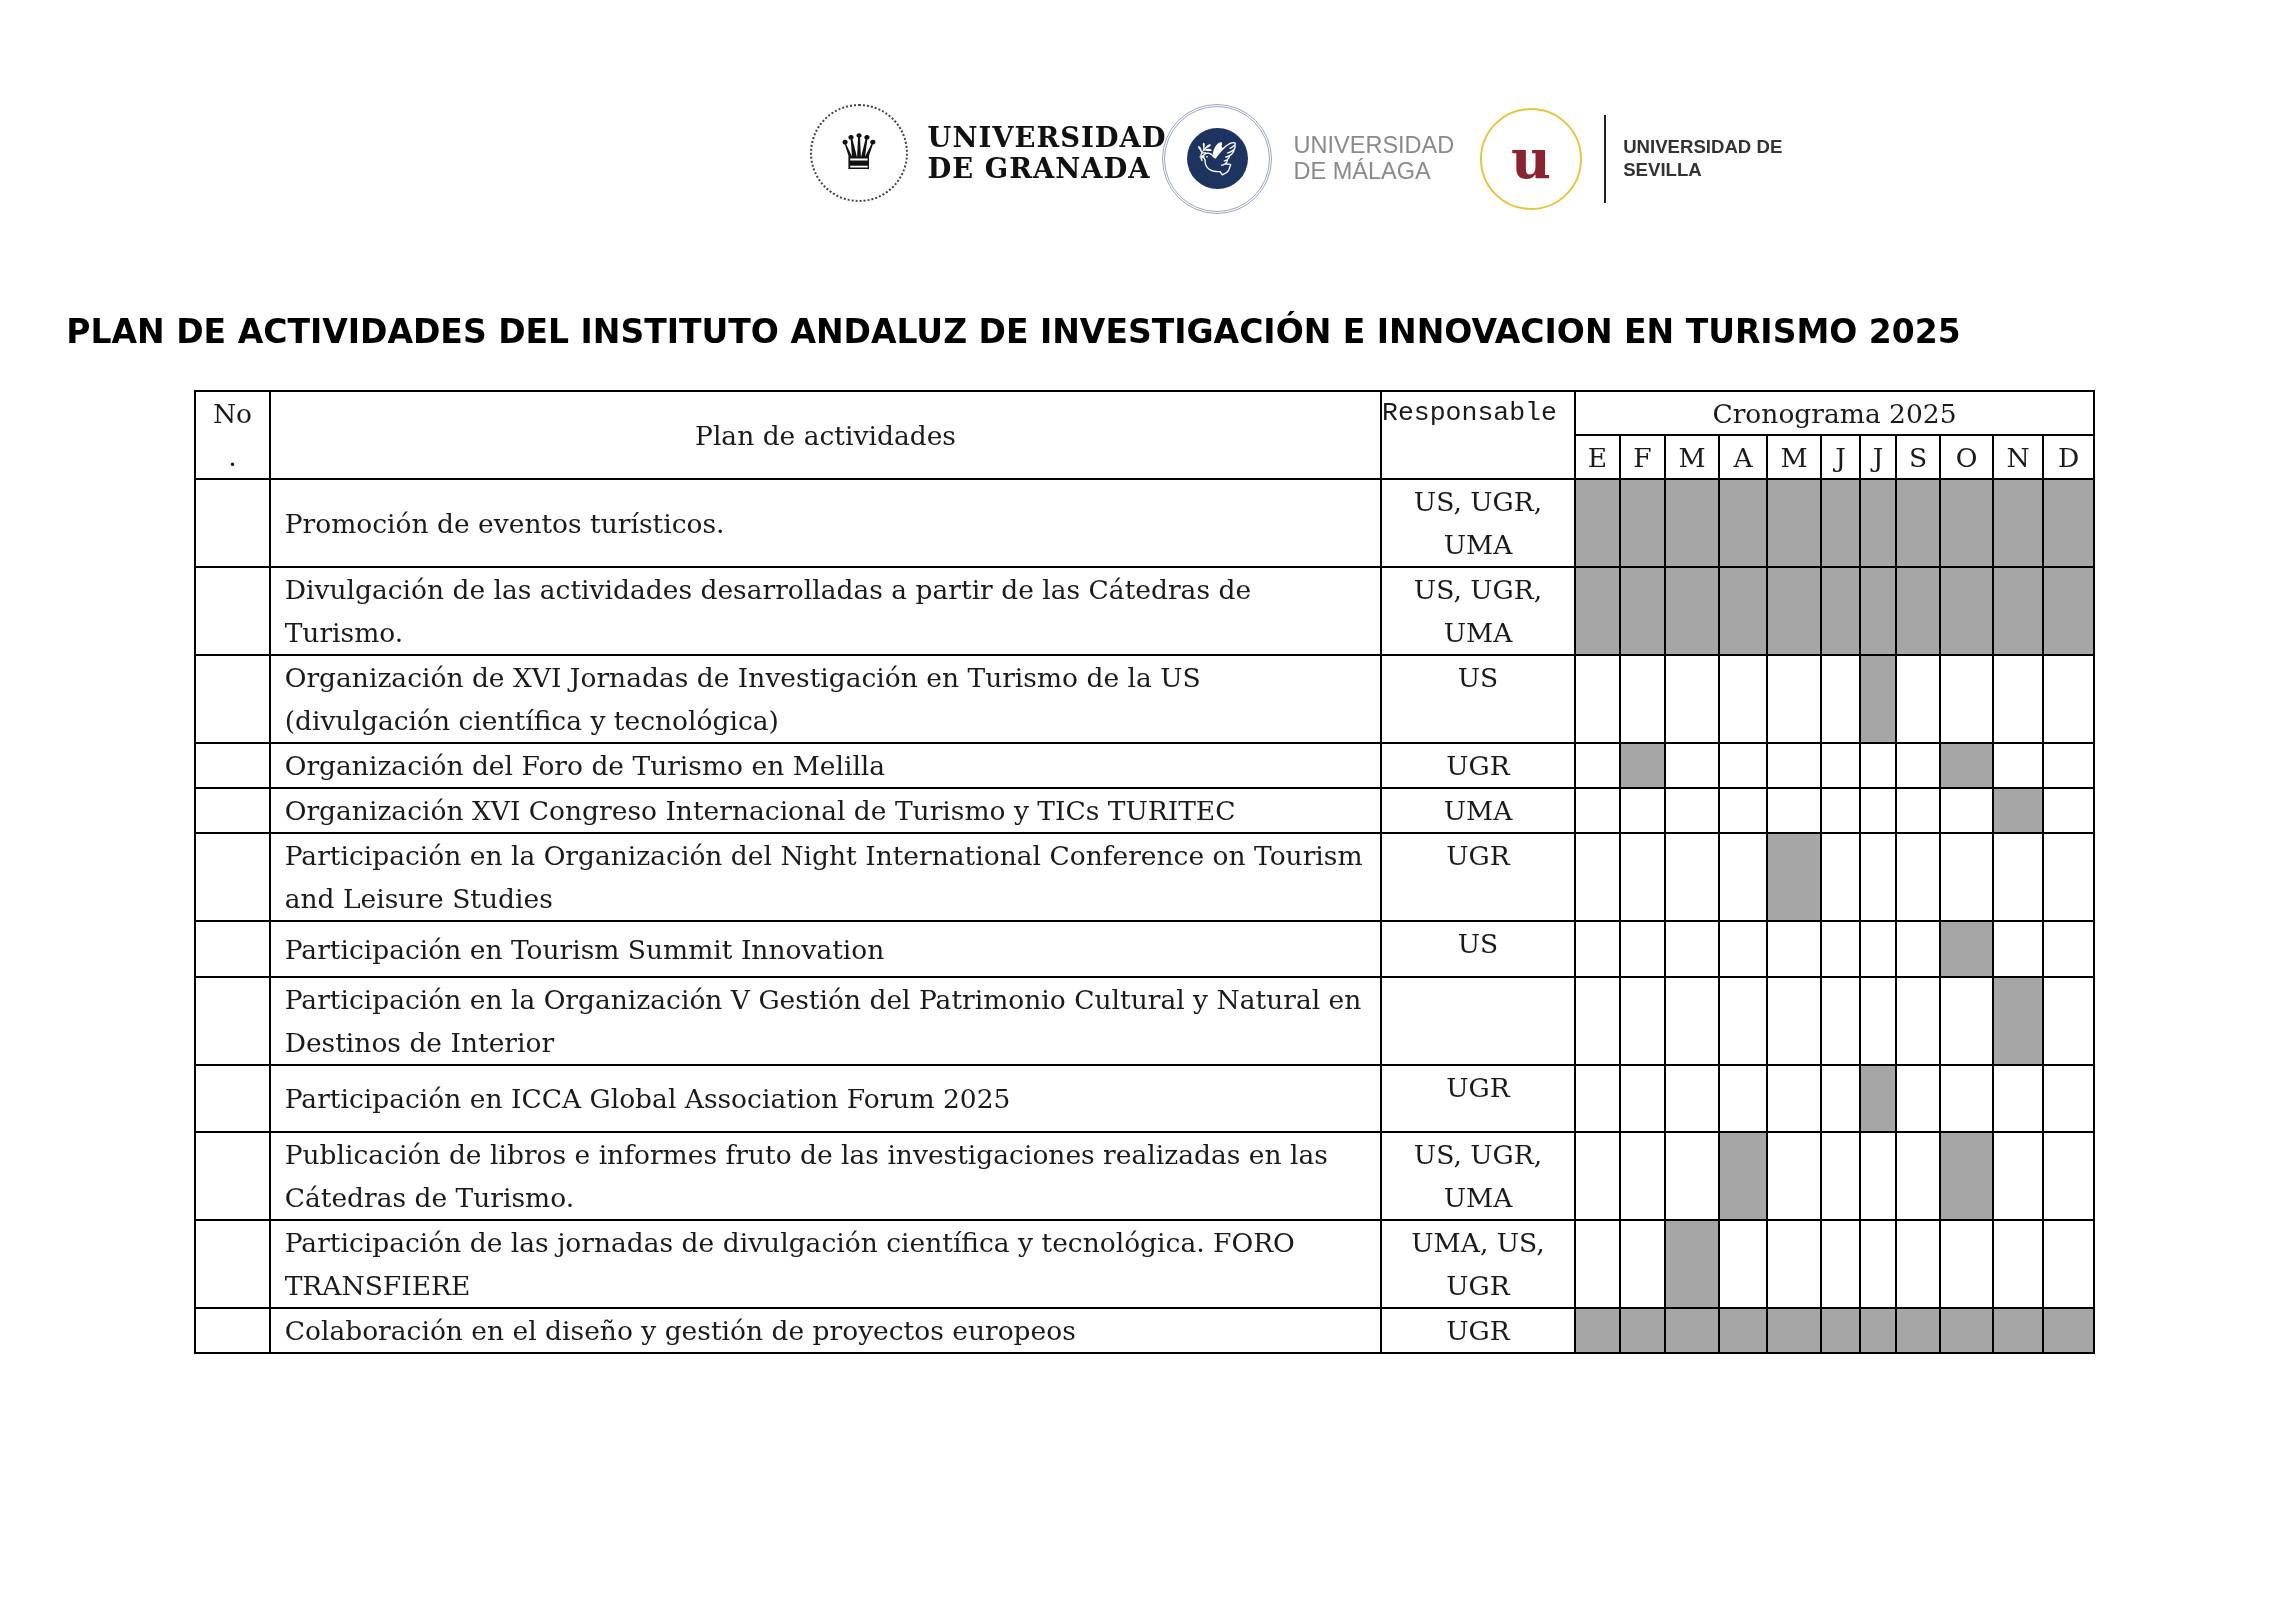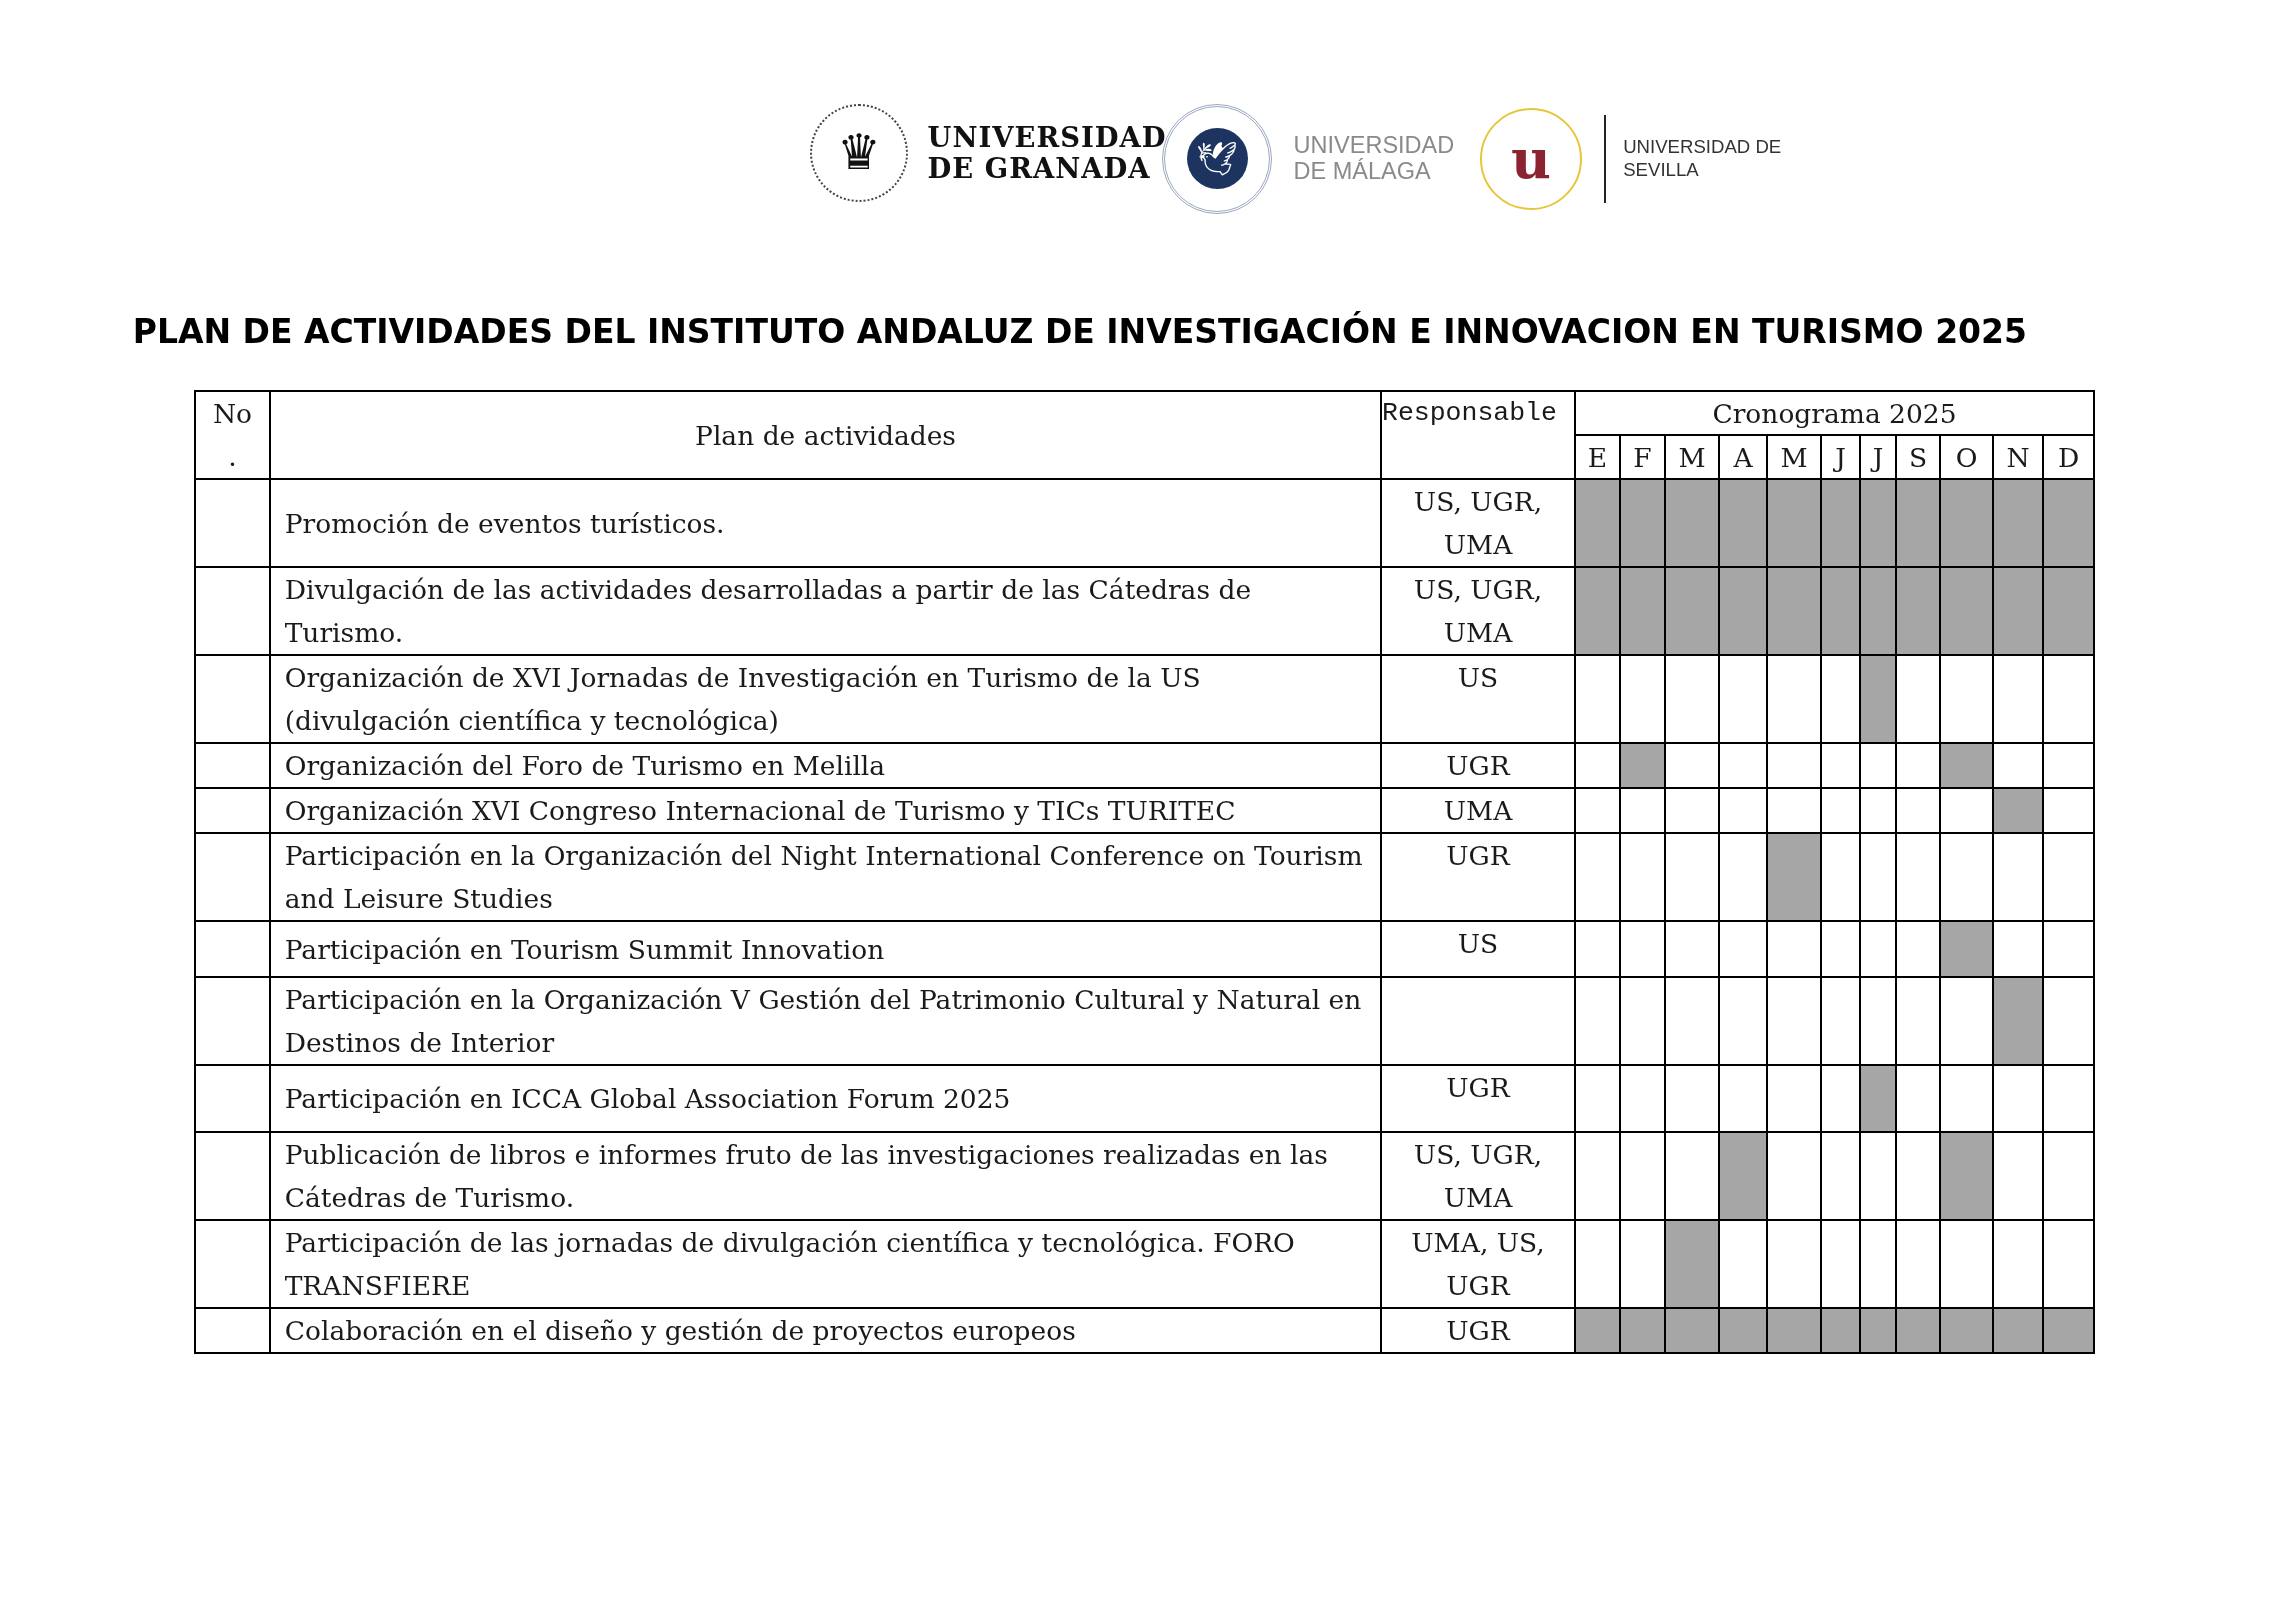--- a/index.html
+++ b/index.html
@@ -23,24 +23,24 @@
 
   .uma { left:1162px; top:5.9px; }
   .uma .seal { width:110px; height:110px; border:3.9px double #9aa7c0; box-sizing:border-box; display:flex; align-items:center; justify-content:center; }
   .uma .inner { width:61px; height:61px; border-radius:50%; background:#1d3461; color:#fff; font-size:33px; display:flex; align-items:center; justify-content:center; }
   .uma .name { margin-left:21.6px; font-family:"Liberation Sans", sans-serif; font-size:23.5px; line-height:25.5px; color:#8a8a8a; }
 
   .us { left:1480px; top:9.8px; }
   .us .seal { width:102px; height:102px; border:2.9px solid #e8c63a; box-sizing:border-box; display:flex; align-items:center; justify-content:center; }
   .us .u { font-family:"DejaVu Serif", serif; font-size:55px; color:#8b2331; font-weight:bold; }
   .us .bar { width:2px; height:88px; background:#222; margin-left:21.6px; }
-  .us .name { margin-left:17.6px; font-family:"Liberation Sans", sans-serif; font-weight:normal; font-size:18.6px; line-height:22.5px; color:#333; }
+  .us .name { margin-left:17.6px; font-family:"Liberation Sans", sans-serif; font-weight:bold; font-size:18.6px; line-height:22.5px; color:#333; }
 
   
-  .title { position:absolute; top:312px; left:0; width:2027px; text-align:right;
+  .title { position:absolute; top:312px; left:0; width:2027px; text-align:center;
            font-family:"DejaVu Sans", sans-serif; font-weight:bold; font-size:33px; letter-spacing:0px; color:#000; }
 
   
   table.plan { position:absolute; left:194px; top:390px; border-collapse:collapse; table-layout:fixed;
                font-family:"DejaVu Serif", serif; font-size:26.5px; color:#1a1a1a; }
   table.plan td, table.plan th { border:2px solid #000; padding:0; font-weight:normal; }
   th.no { width:73px; text-align:center; vertical-align:top; line-height:43px; }
   th.act { width:1108px; text-align:center; vertical-align:middle; }
   th.resp { width:192px; text-align:left; vertical-align:top; line-height:43px;font-family:Liberation Mono, monospace; }
   th.crono { text-align:center; height:41px; }

